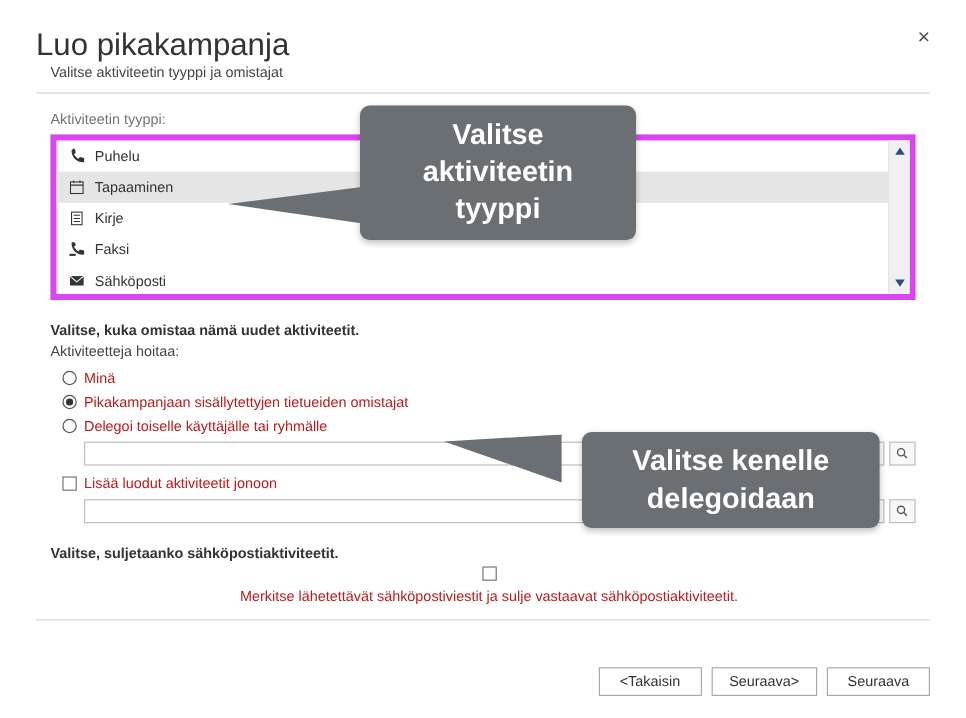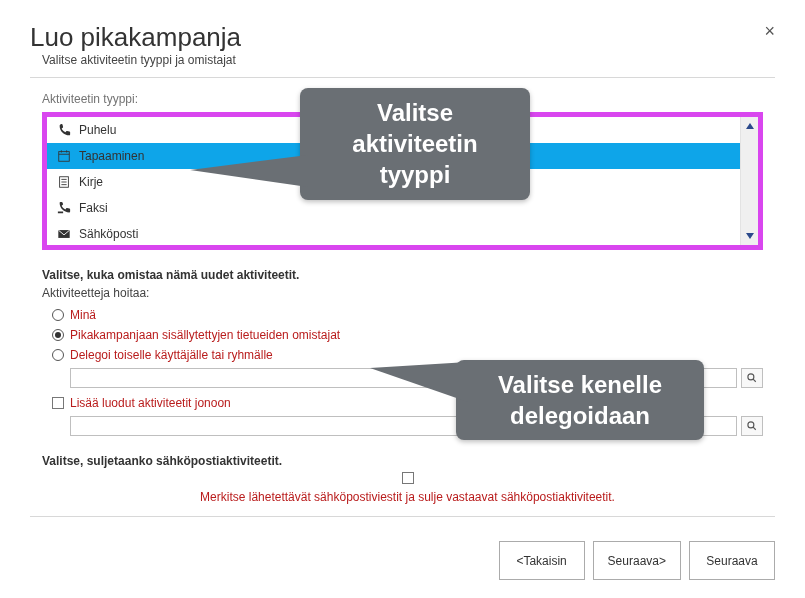--- a/index.html
+++ b/index.html
@@ -64,21 +64,21 @@
     display: flex;
     align-items: center;
     height: 26px;
     padding: 0 10px;
     gap: 8px;
     cursor: pointer;
     font-size: 12px;
     color: #333;
   }
   .list-item.selected {
-    background: #0ea5e9;
+    background: #e5e5e5;
   }
   .list-icon {
     width: 14px; height: 14px;
     display: inline-flex;
     align-items: center; justify-content: center;
     flex-shrink: 0;
   }
   .list-icon svg { width: 14px; height: 14px; }
   .scroll-track {
     position: absolute;
@@ -165,21 +165,21 @@
   }
   .footer {
     position: absolute;
     bottom: 18px;
     right: 30px;
     display: flex;
     gap: 8px;
   }
   .btn {
     min-width: 86px;
-    height: 39px;
+    height: 24px;
     border: 1px solid #ababab;
     background: #fff;
     font-size: 12px;
     color: #333;
     cursor: pointer;
     padding: 0 14px;
   }
   
   .callout {
     position: absolute;
@@ -336,19 +336,19 @@
 <div class="callout" style="left:300px; top:88px; width:230px;">
   <span style="white-space:pre-line;">Valitse
 aktiviteetin
 tyyppi</span>
 </div>
 
 <svg style="position:absolute; left:190px; top:155px;" width="120" height="40">
   <polygon points="0,15 118,0 118,32" fill="#6a6f74"></polygon>
 </svg>
 
-<div class="callout" style="left:456px; top:360px; width:248px;">
+<div class="callout" style="left:485px; top:360px; width:248px;">
   <span style="white-space:pre-line;">Valitse kenelle
 delegoidaan</span>
 </div>
 <svg style="position:absolute; left:370px; top:362px;" width="100" height="50">
   <polygon points="0,6 98,0 98,40" fill="#6a6f74"></polygon>
 </svg>
 
 </body></html>

